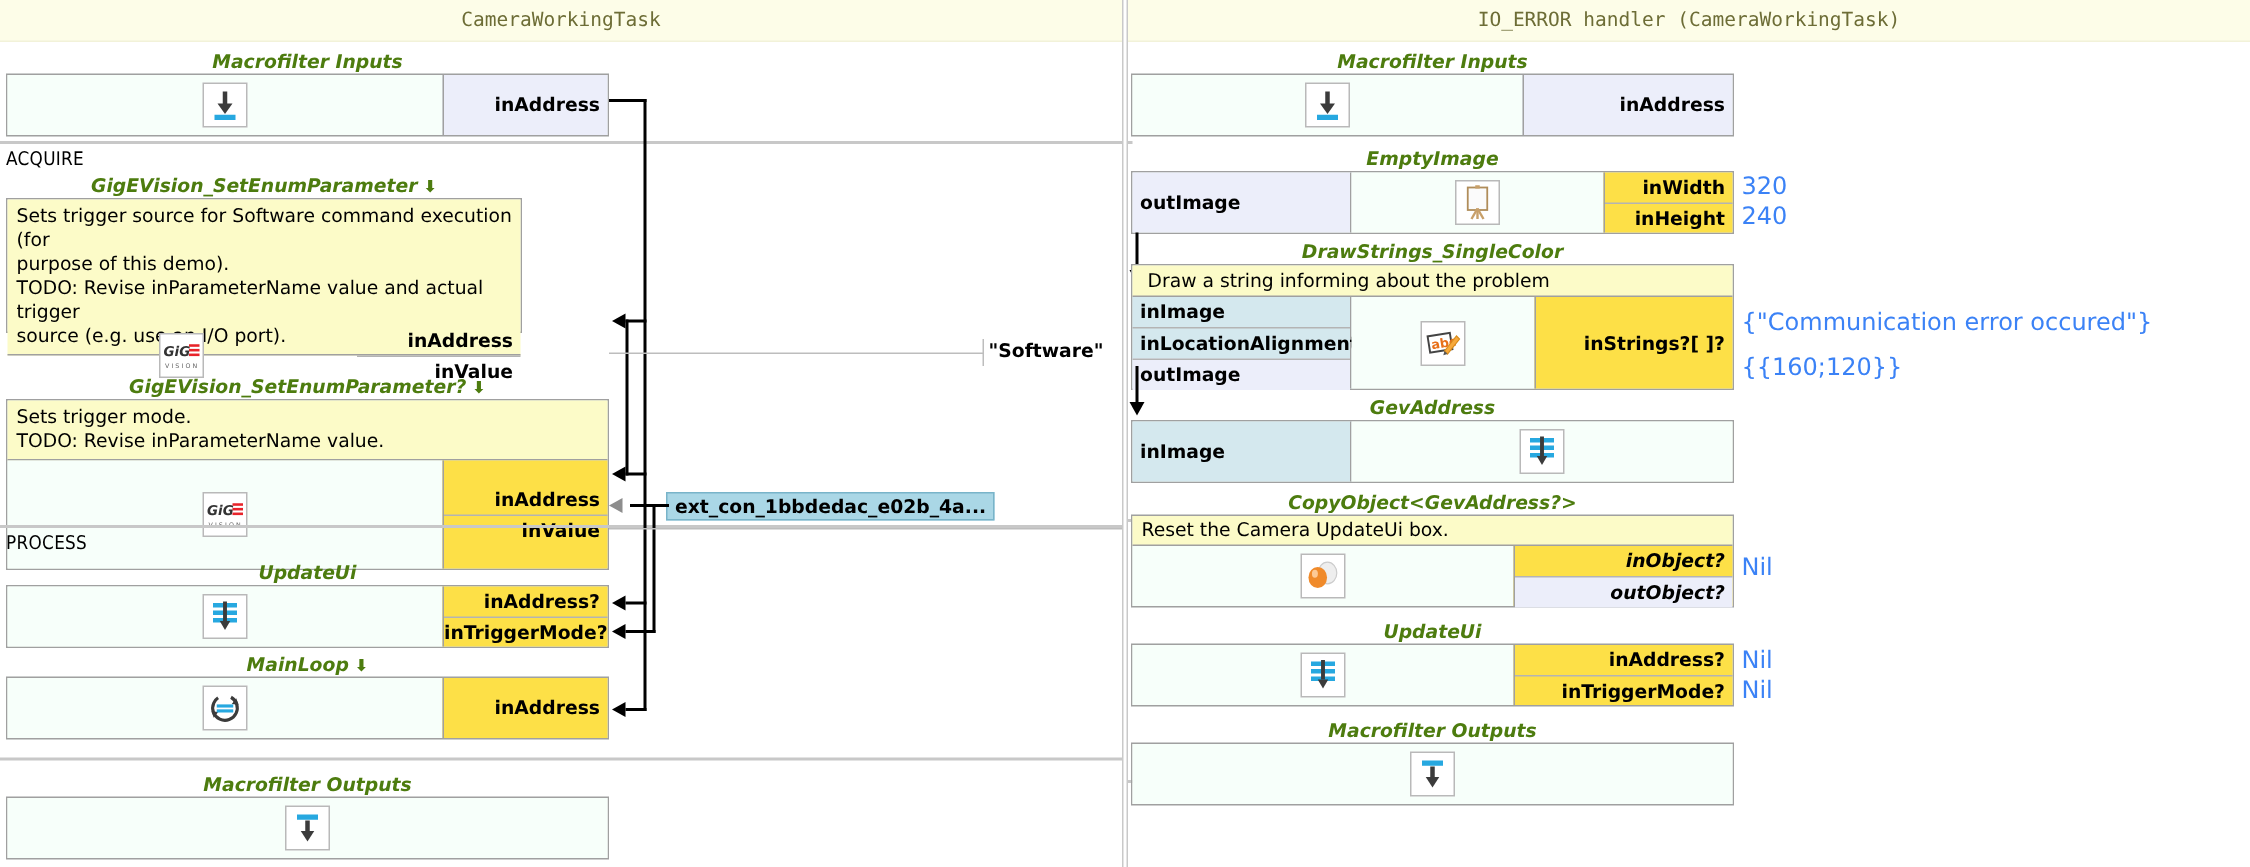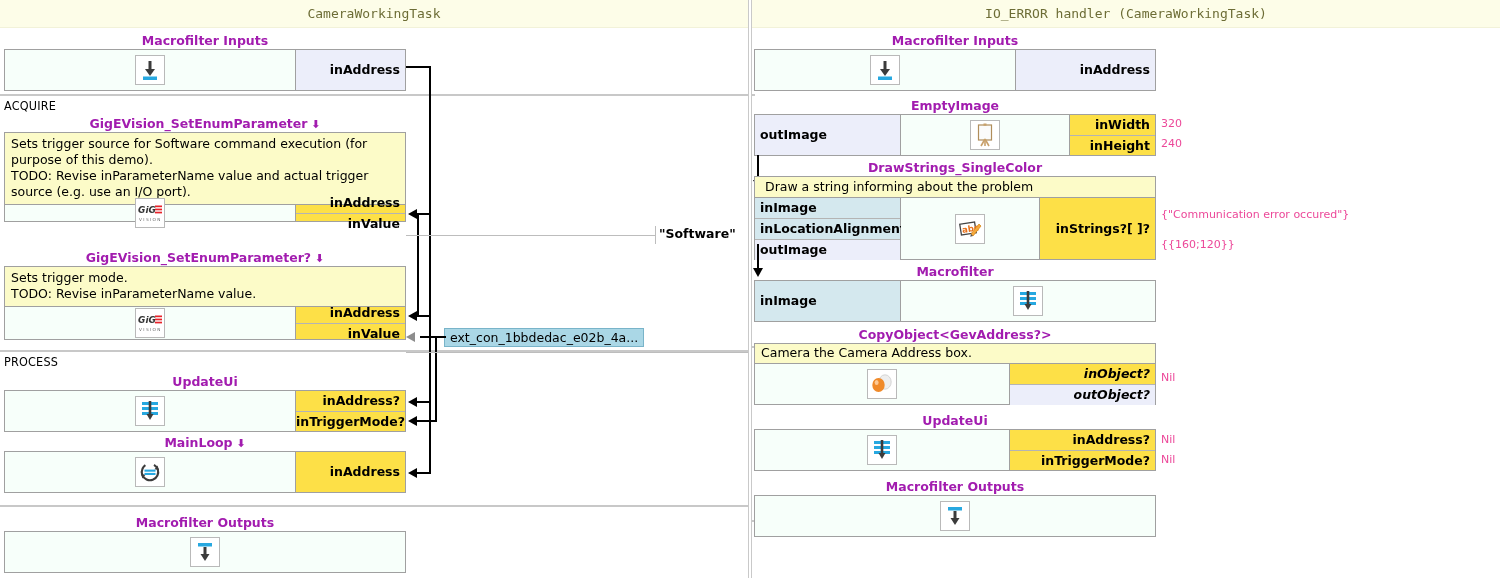--- a/index.html
+++ b/index.html
@@ -40,23 +40,24 @@
     position: absolute;
     font-size: 12.5px; font-weight: 400; color: #000;
     font-family: "DejaVu Sans Condensed", "Liberation Sans", sans-serif;
     letter-spacing: .2px;
   }
 
   
   .blk { position: absolute; }
   .blk-title {
     text-align: center;
-    font-size: 12.5px; font-weight: bold; color: #a21caf;
+    font-size: 12.5px; font-weight: bold; color: #4d7c0f;
     line-height: 15px; height: 16px;
     white-space: nowrap;
+    font-style: italic;
   }
   .blk-title .dn { font-size: 11px; font-weight: bold; }
   .blk-box {
     border: 1px solid #a0a0a0;
     background: #f7fffa;
     display: flex; flex-direction: column;
   }
   .comment {
     background: #fcfbc8;
     border-bottom: 1px solid #a0a0a0;
@@ -88,21 +89,21 @@
 
   .port {
     font-size: 12.5px; font-weight: bold; color: #000;
     line-height: 20px; white-space: nowrap;
   }
   .port.sep { border-top: 1px solid #b4b4b4; }
   .port.outp { background: #eceefa; }
 
   .value {
     position: absolute;
-    font-size: 11px; color: #ec4899; white-space: nowrap; line-height: 20px;
+    font-size: 16px; color: #3b82f6; white-space: nowrap; line-height: 20px;
   }
 
   
   .ico {
     width: 30px; height: 30px;
     border: 1px solid #b9b9b9; background: #ffffff;
     display: flex; align-items: center; justify-content: center;
     position: relative;
   }
   .ico svg { display: block; }
@@ -125,21 +126,21 @@
     border-left: 5px solid transparent; border-right: 5px solid transparent;
     border-top: 9px solid #000;
   }
   .lbl-const {
     position: absolute; font-size: 12.5px; font-weight: bold; color: #000;
     white-space: nowrap; line-height: 16px;
   }
   .lbl-conn {
     position: absolute;
     background: #aad7e6; border: 1px solid #79b4c9;
-    font-size: 12.5px; font-weight: normal; color: #000;
+    font-size: 12.5px; font-weight: bold; color: #000;
     padding: 0px 5px; line-height: 17px; white-space: nowrap;
   }
 </style>
 </head>
 <body>
 
 <div id="root">
 
   <div class="panel-header" id="hdr-right">
     <span>IO_ERROR handler (CameraWorkingTask)</span>
@@ -165,21 +166,21 @@
         <div class="col-in out-tint" style="width:110px;">
           <div class="port">inAddress</div>
         </div>
       </div>
     </div>
   </div>
 
   <div class="section-rule" style="left:0px; top:94px; width:748px;"></div>
   <div class="section-label" style="left:4px; top:98px;">ACQUIRE</div>
 
-  <div class="blk" style="left:4px; top:116px; width:402px;">
+  <div class="blk" style="left:4px; top:116px; width:344px;">
     <div class="blk-title">
       <span>GigEVision_SetEnumParameter</span><span class="dn"> ⬇</span>
     </div>
     <div class="blk-box" style="height:90px;">
       <div class="comment">Sets trigger source for Software command execution (for
   purpose of this demo).
 TODO: Revise inParameterName value and actual trigger
   source (e.g. use an I/O port).</div>
       <div class="body-row">
         <div class="col-icon">
@@ -198,21 +199,21 @@
           <div class="port sep">inValue</div>
         </div>
       </div>
     </div>
   </div>
 
   <div class="blk" style="left:4px; top:250px; width:402px;">
     <div class="blk-title">
       <span>GigEVision_SetEnumParameter?</span><span class="dn"> ⬇</span>
     </div>
-    <div class="blk-box" style="height:74px;">
+    <div class="blk-box" style="height:114px;">
       <div class="comment">Sets trigger mode.
 TODO: Revise inParameterName value.</div>
       <div class="body-row">
         <div class="col-icon">
           <span class="ico">
             <svg width="26" height="22" viewBox="0 0 26 22">
               <text x="1" y="11" font-family="DejaVu Sans, sans-serif" font-size="9" font-weight="bold" font-style="italic" fill="#333">GiG</text>
               <rect x="18" y="3.5" width="7" height="1.7" fill="#e8232a"></rect>
               <rect x="18" y="6.6" width="7" height="1.7" fill="#e8232a"></rect>
               <rect x="18" y="9.7" width="7" height="1.7" fill="#e8232a"></rect>
@@ -392,34 +393,34 @@
         <div class="col-icon">
           <span class="ico">
             <svg width="24" height="24" viewBox="0 0 24 24">
               <rect x="2.5" y="6" width="15" height="11" fill="#fff" stroke="#444" stroke-width="1.3" transform="rotate(-9 10 11.5)"></rect>
               <text x="4" y="15" font-family="DejaVu Sans, sans-serif" font-size="8.5" font-weight="bold" fill="#e8701a" transform="rotate(-9 10 11.5)">abc</text>
               <path d="M13 17 L21 7 L23 9 L15 19 Z" fill="#f7a93b" stroke="#d88c1c" stroke-width="0.8"></path>
               <path d="M13 17 L15 19 L12.2 19.8 Z" fill="#555"></path>
             </svg>
           </span>
         </div>
-        <div class="col-in" style="width:116px;">
+        <div class="col-in" style="width:132px;">
           <div class="port" style="line-height:30px;">inStrings?[ ]?</div>
         </div>
       </div>
     </div>
   </div>
   <div class="value" style="left:1161px; top:205px;">{"Communication error occured"}</div>
   <div class="value" style="left:1161px; top:235px;">{{160;120}}</div>
 
   <div class="wire v" style="left:757px; top:244px; height:30px;"></div>
   <div class="arrow-d" style="left:753px; top:268px;"></div>
 
   <div class="blk" style="left:754px; top:264px; width:402px;">
-    <div class="blk-title">Macrofilter</div>
+    <div class="blk-title">GevAddress</div>
     <div class="blk-box" style="height:42px;">
       <div class="body-row">
         <div class="col-out" style="width:146px; background:#d4e8ee;">
           <div class="port" style="text-align:left;padding-left:5px;">inImage</div>
         </div>
         <div class="col-icon">
           <span class="ico">
             <svg width="22" height="22" viewBox="0 0 22 22">
               <rect x="3" y="2" width="16" height="3" fill="#27a8e0"></rect>
               <rect x="3" y="7" width="16" height="3" fill="#27a8e0"></rect>
@@ -431,21 +432,21 @@
         </div>
       </div>
     </div>
   </div>
 
   <div class="section-rule" style="left:752px; top:346px; width:3px;"></div>
 
   <div class="blk" style="left:754px; top:327px; width:402px;">
     <div class="blk-title">CopyObject&lt;GevAddress?&gt;</div>
     <div class="blk-box" style="height:62px;">
-      <div class="comment" style="padding:1px 5px 2px 6px;">Camera the Camera Address box.</div>
+      <div class="comment" style="padding:1px 5px 2px 6px;">Reset the Camera UpdateUi box.</div>
       <div class="body-row">
         <div class="col-icon">
           <span class="ico">
             <svg width="24" height="22" viewBox="0 0 24 22">
               <ellipse cx="15" cy="9" rx="6.2" ry="7.2" fill="#eeeeee" stroke="#cccccc" stroke-width="0.8"></ellipse>
               <ellipse cx="8.5" cy="12" rx="6.2" ry="7" fill="#f08a2a"></ellipse>
               <ellipse cx="6.6" cy="9.5" rx="2" ry="2.6" fill="#ffd4a8" opacity="0.85"></ellipse>
             </svg>
           </span>
         </div>

